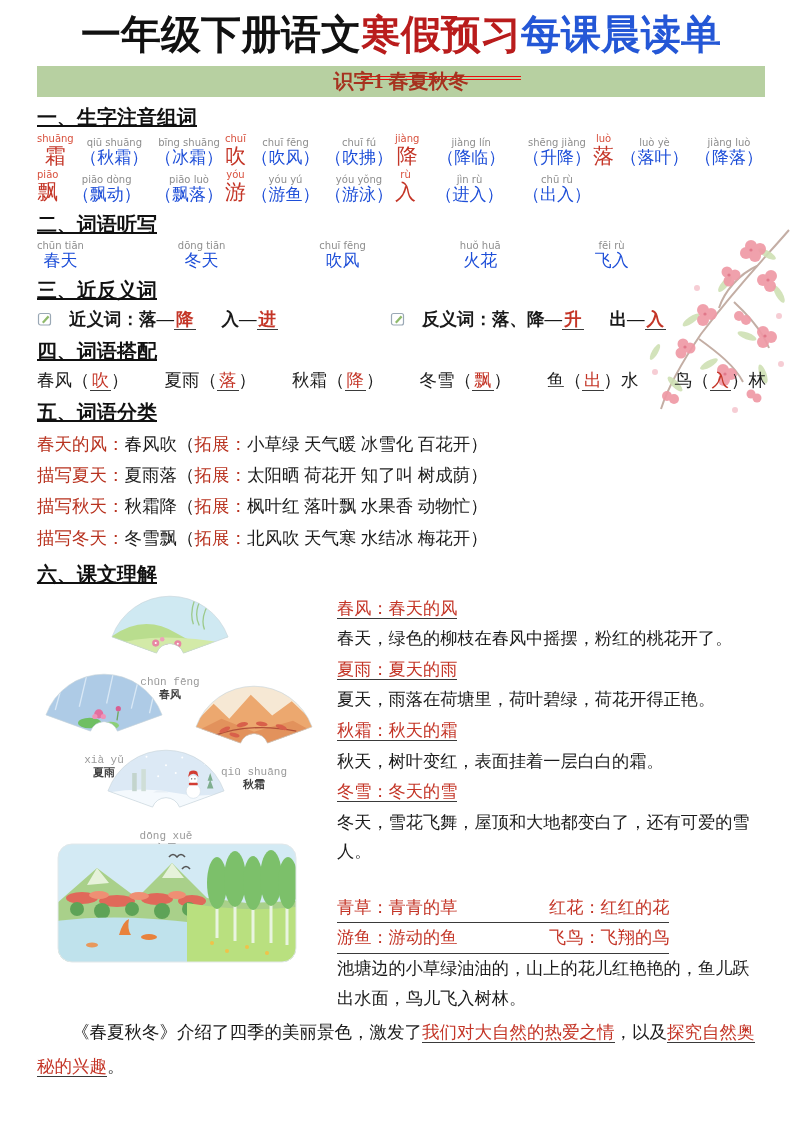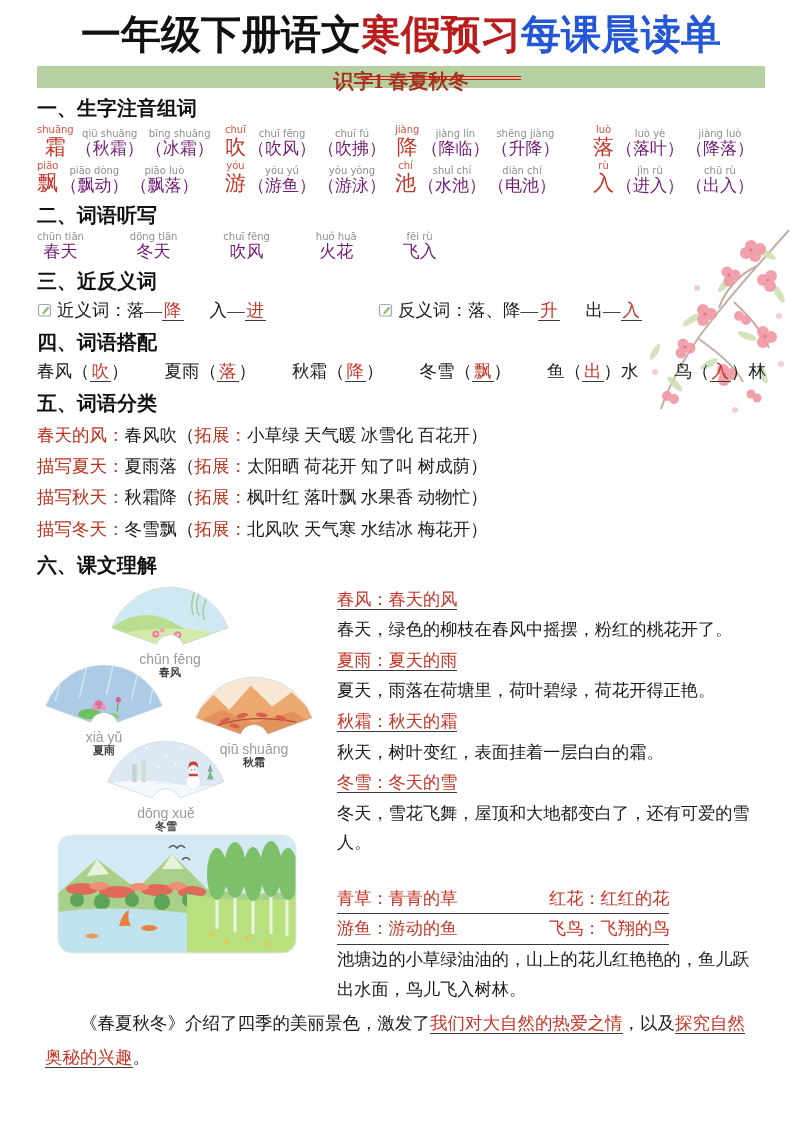--- a/index.html
+++ b/index.html
@@ -8,60 +8,60 @@
     font-family:"Liberation Serif", serif;color:#1a1a1a;
   }
   .content{position:absolute;left:37px;right:28px;top:0;z-index:2;}
   
   .title{margin:12px 0 0;text-align:center;font-size:40px;font-weight:bold;line-height:1.15;
          font-family:"Liberation Serif", serif;white-space:nowrap;letter-spacing:0;}
   .t-black{color:#111;}
   .t-red{color:#b91c1c;border-bottom:4px double #ea0e0e;padding-bottom:19px;}
   .t-blue{color:#2457d6;}
   
-  .banner{margin-top:8px;background:#b7d0a1;height:22px;line-height:31px;text-align:center;
+  .banner{margin-top:8px;background:#b7d0a1;height:31px;line-height:31px;text-align:center;
           font-weight:bold;font-size:20px;color:#a6321f;}
   
   h2.sec{font-family:"Liberation Sans", sans-serif;font-size:20px;font-weight:bold;
-         color:#111;margin:9px 0 5px;line-height:1.15;}
+         color:#111;margin:9px 0 5px;line-height:1.15;text-decoration:underline;}
   
   .pygrid{display:grid;grid-template-columns:188px 170px 198px 1fr;row-gap:3px;}
-  .entry{display:flex;align-items:flex-end;white-space:nowrap;}
+  .entry{display:flex;align-items:flex-end;white-space:nowrap;justify-content:space-between;}
   .wp{display:inline-flex;flex-direction:column;align-items:center;line-height:1.08;margin-right:2px;}
   .py{font-style:normal;font-size:10px;color:#8d8d8d;font-family:"DejaVu Sans", sans-serif;}
   .pyr{color:#d8503d;}
   .ch{font-size:21px;color:#c43527;}
-  .wd{font-size:17px;color:#701a75;}
-  
-  .dictation{display:flex;gap:44px;margin-top:2px;text-align:right;}
+  .wd{font-size:17px;color:#1d4ed8;}
+  
+  .dictation{display:flex;gap:92px;margin-top:2px;text-align:right;}
   
   .s3row{display:flex;gap:112px;font-size:17.5px;align-items:center;margin-top:4px;}
-  .s3grp{display:flex;align-items:center;gap:4px;white-space:nowrap;}
+  .s3grp{display:flex;align-items:center;gap:16px;white-space:nowrap;font-weight:bold;}
   .s3item{margin-right:26px;}
   .ans{color:#c43527;border-bottom:1.5px solid #3a3a3a;padding:0 2px;}
   .memo{width:16px;height:16px;display:inline-block;vertical-align:-2px;}
   
   .s4row{display:flex;gap:36px;font-size:17.5px;white-space:nowrap;margin-top:3px;}
   
   .s5 .line{font-size:17.5px;line-height:1.78;white-space:nowrap;}
   .rlab{color:#b8321f;}
   
   .s6wrap{display:flex;margin-top:4px;}
   .fanCol{position:relative;width:300px;height:388px;flex:0 0 300px;}
   .fanW{position:absolute;width:130px;text-align:center;line-height:1.05;}
-  .fan-py{font-size:14px;color:#9a9a9a;font-family:Liberation Sans, sans-serif;display:block;}
+  .fan-py{font-size:11px;color:#9a9a9a;font-family:Liberation Mono, monospace;display:block;margin-top:16px;}
   .fan-label{font-size:11px;color:#404040;display:block;font-weight:bold;}
   .defsCol{flex:1;font-size:17.2px;line-height:1.72;padding-top:2px;}
   .term{color:#c43527;border-bottom:1.5px solid #3a3a3a;padding-bottom:0;}
   .term-line{margin:1px 0;}
   .pairs{margin-top:26px;}
   .pairrow{display:flex;}
   .pair-a{width:212px;}
   
-  .s7p{font-size:17.5px;line-height:1.95;text-indent:2em;margin:2px 8px 0;}
+  .s7p{font-size:17.5px;line-height:1.95;text-indent:2em;margin:2px 0 0;}
   .u{color:#c43527;border-bottom:1.5px solid #3a3a3a;}
   
   .peach{position:absolute;right:2px;top:224px;z-index:1;}
   .landscape{position:absolute;left:20px;top:252px;}
 </style>
 </head>
 <body>
 
 <div class="content">
 
@@ -146,34 +146,20 @@
           <i class="py pyr">yóu</i>
           <span class="ch">游</span>
         </span>
       <span class="wp">
           <i class="py">yóu yú</i>
           <span class="wd">（游鱼）</span>
         </span>
       <span class="wp">
           <i class="py">yóu yǒng</i>
           <span class="wd">（游泳）</span>
-        </span>
-    </div>
-    <div class="entry">
-      <span class="wp">
-          <i class="py pyr">chí</i>
-          <span class="ch">池</span>
-        </span>
-      <span class="wp">
-          <i class="py">shuǐ chí</i>
-          <span class="wd">（水池）</span>
-        </span>
-      <span class="wp">
-          <i class="py">diàn chí</i>
-          <span class="wd">（电池）</span>
         </span>
     </div>
     <div class="entry">
       <span class="wp">
           <i class="py pyr">rù</i>
           <span class="ch">入</span>
         </span>
       <span class="wp">
           <i class="py">jìn rù</i>
           <span class="wd">（进入）</span>

